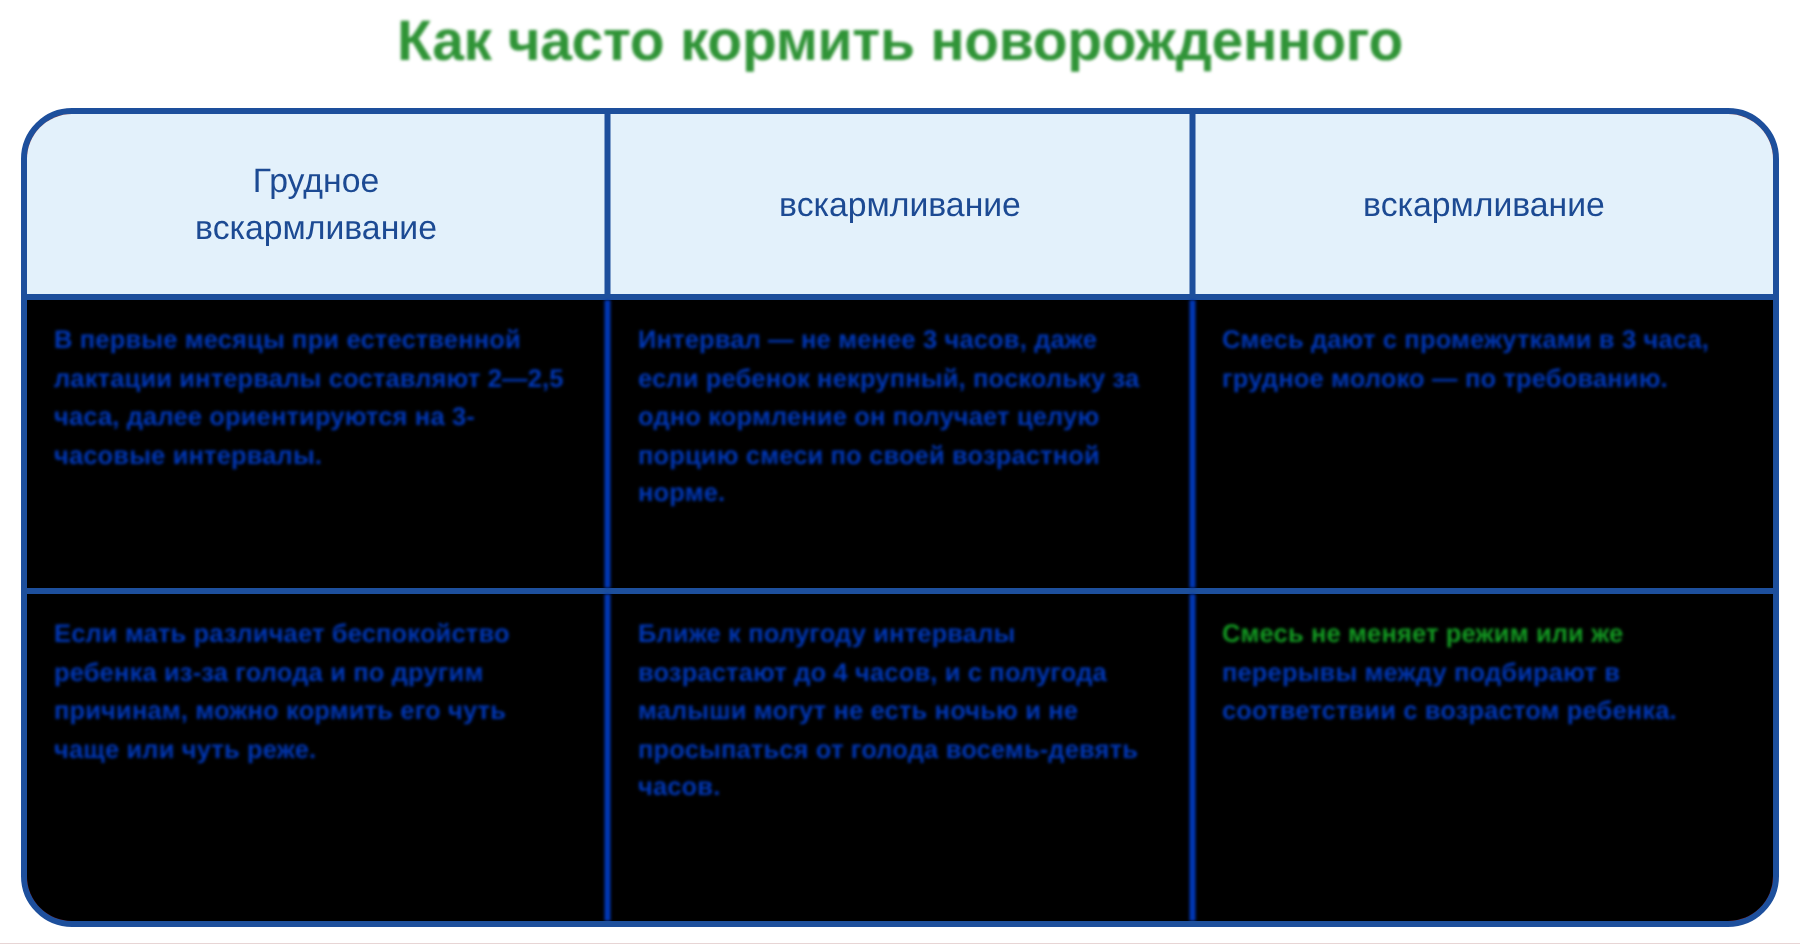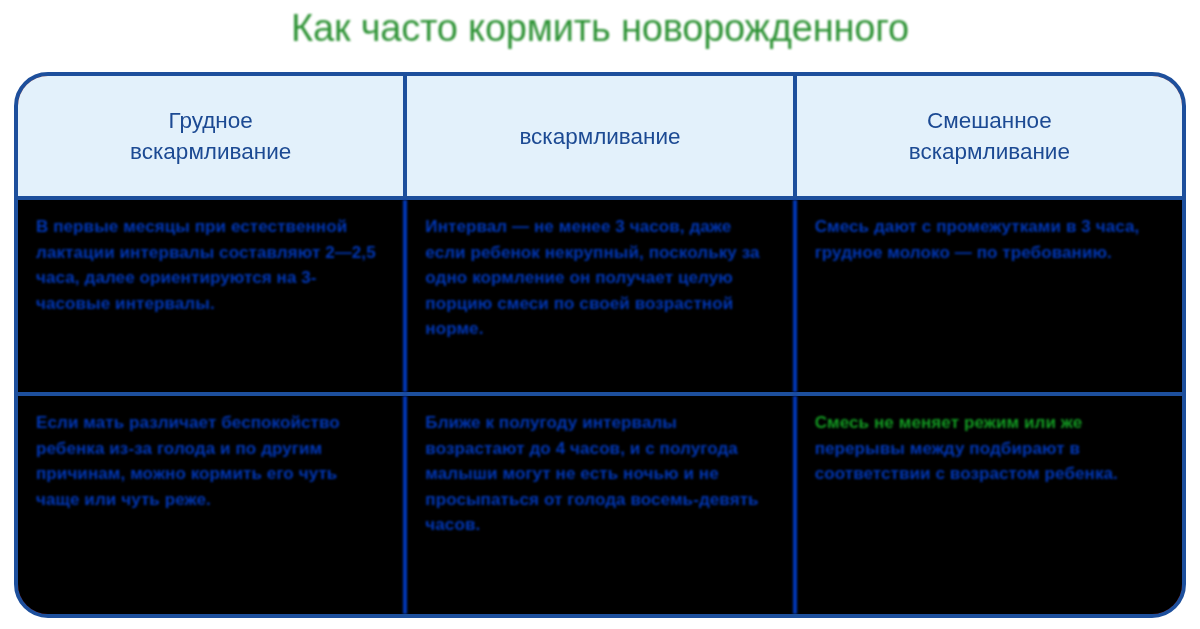--- a/index.html
+++ b/index.html
@@ -21,21 +21,21 @@
   }
 
   
   .title {
     width: 1200px;
     text-align: center;
     padding-top: 4px;
     height: 56px;
     line-height: 48px;
     font-size: 38px;
-    font-weight: 400;
+    font-weight: 700;
     letter-spacing: -0.2px;
     color: #3a9140;
     white-space: nowrap;
     filter: blur(0.9px) contrast(1.15);
   }
 
   
   .table-wrap {
     position: absolute;
     left: 14px;
@@ -131,21 +131,20 @@
         </div>
 
         <div class="header-cell">
           <div>
             <span class="line">вскармливание</span>
           </div>
         </div>
 
         <div class="header-cell">
           <div>
-            <span class="line">Смешанное</span>
             <span class="line">вскармливание</span>
           </div>
         </div>
 
       </div>
 
       <div class="body-row row-1">
         <div class="body-cell">В первые месяцы при естественной лактации интервалы составляют 2—2,5 часа, далее ориентируются на 3-часовые интервалы.</div>
         <div class="body-cell">Интервал — не менее 3 часов, даже если ребенок некрупный, поскольку за одно кормление он получает целую порцию смеси по своей возрастной норме.</div>
         <div class="body-cell">Смесь дают с промежутками в 3 часа, грудное молоко — по требованию.</div>

